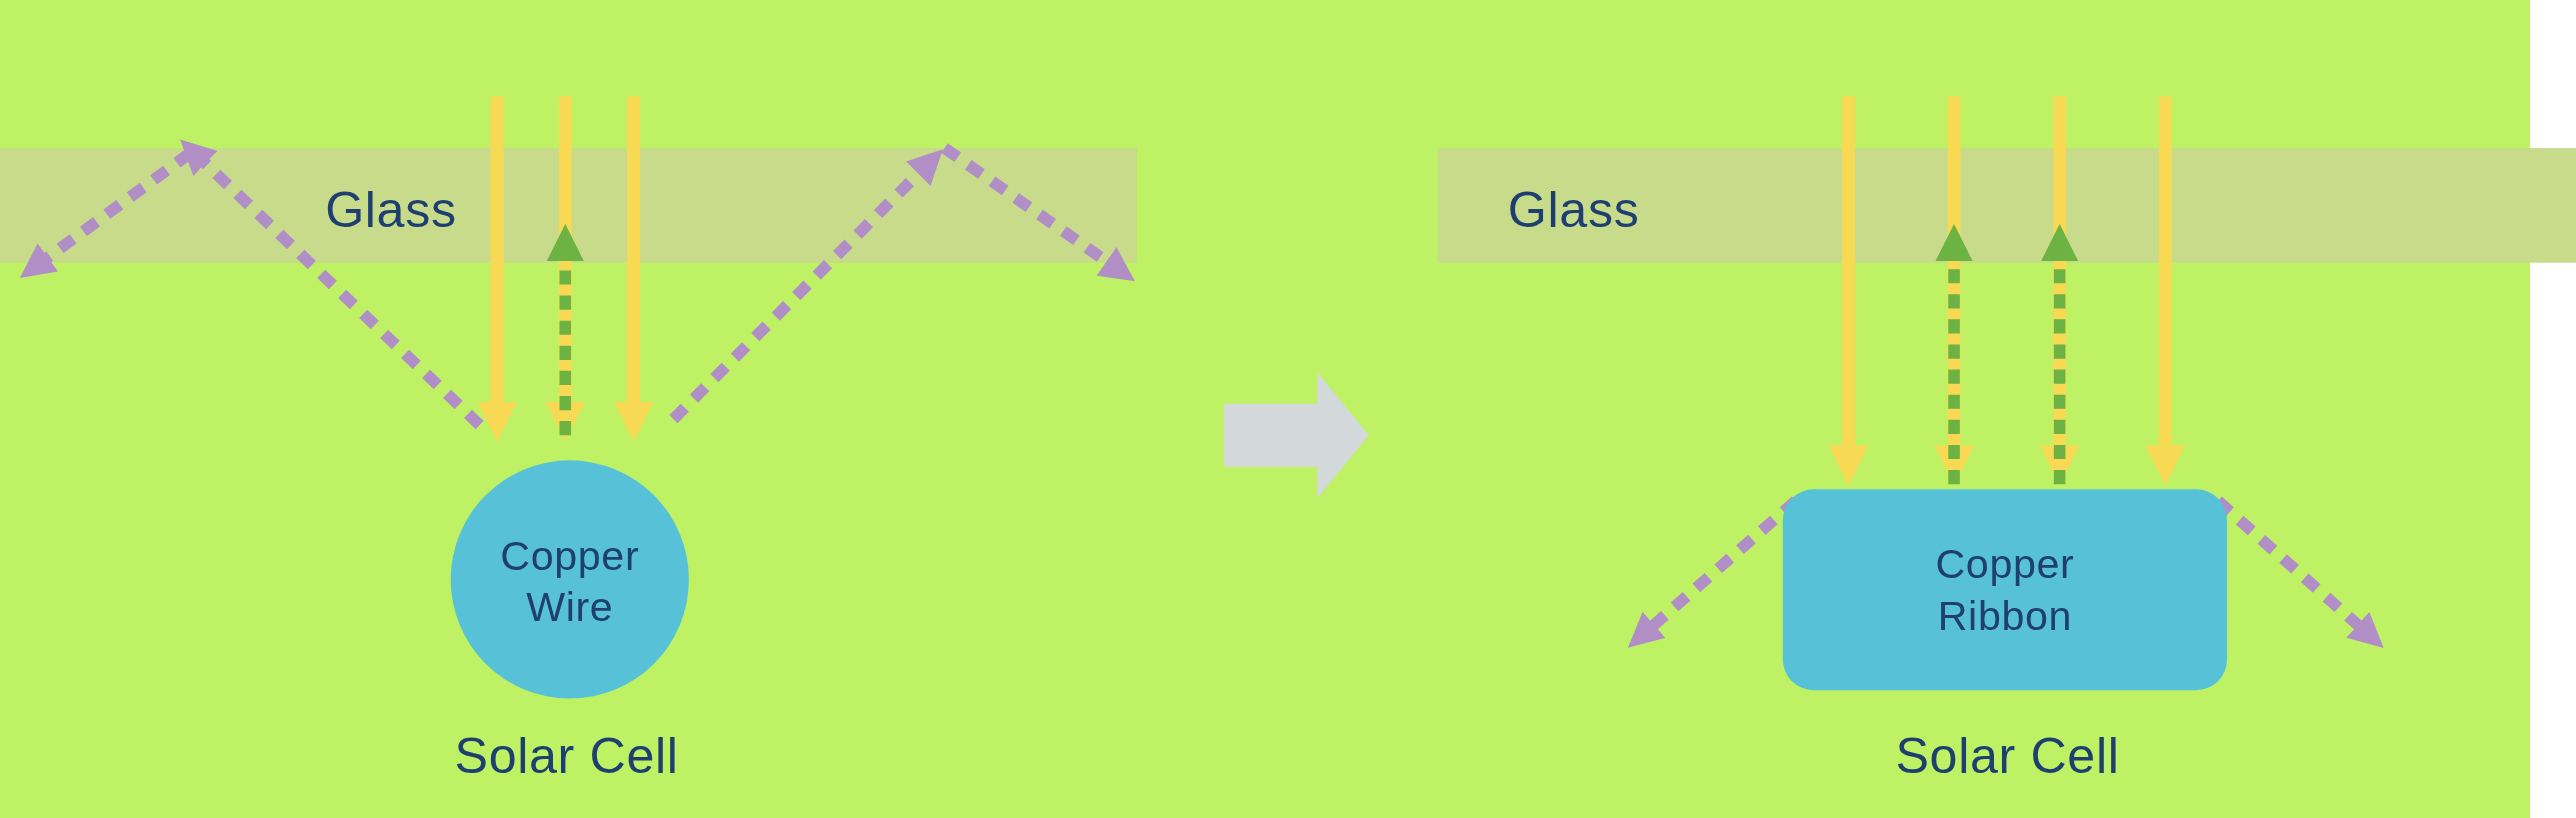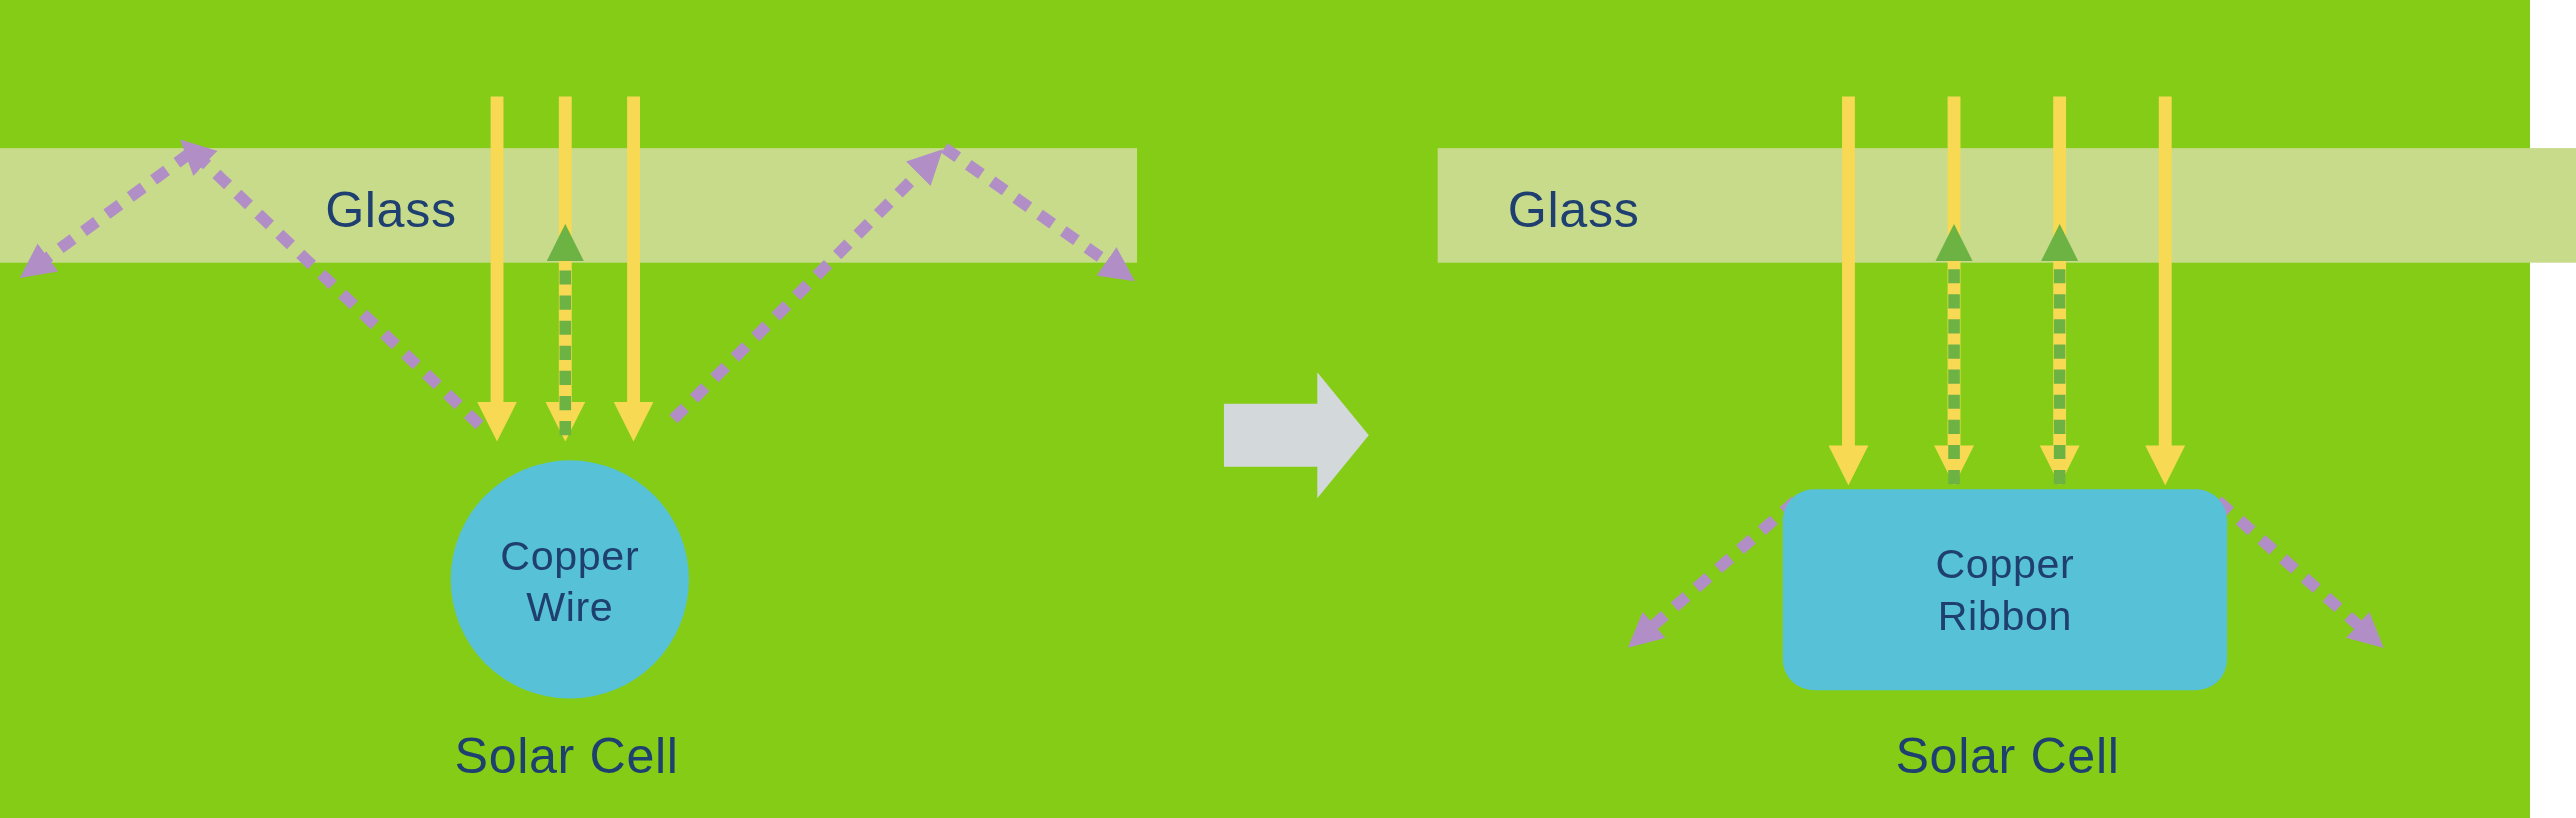--- a/index.html
+++ b/index.html
@@ -4,21 +4,21 @@
 <style>
   html, body {
     margin: 0;
     padding: 0;
     background: #ffffff;
   }
   .stage {
     width: 2530px;
     height: 819px;
     position: relative;
-    background: #84cc16;
+    background: #bef264;
   }
   svg { display: block; }
 
   svg text {
     font-family: "Liberation Sans", sans-serif;
     fill: var(--navy, #1e3f6f);
   }
   .label-lg { font-size: 78px; letter-spacing: 1px; }
   .label-md { font-size: 64px; letter-spacing: 1px; }
   .centered { text-anchor: middle; }

